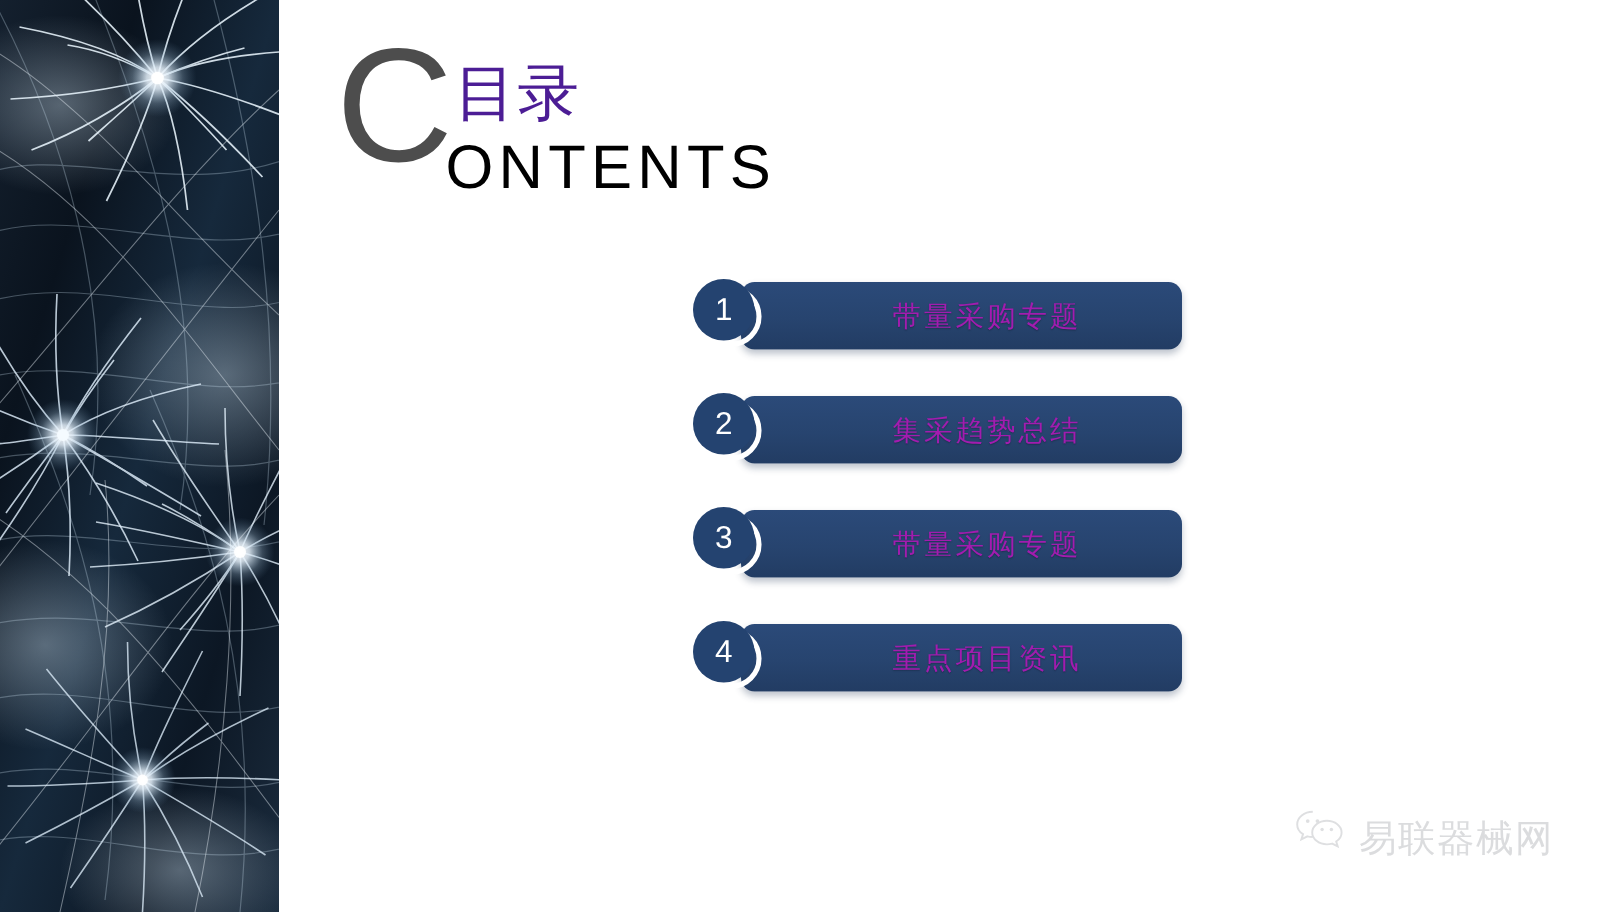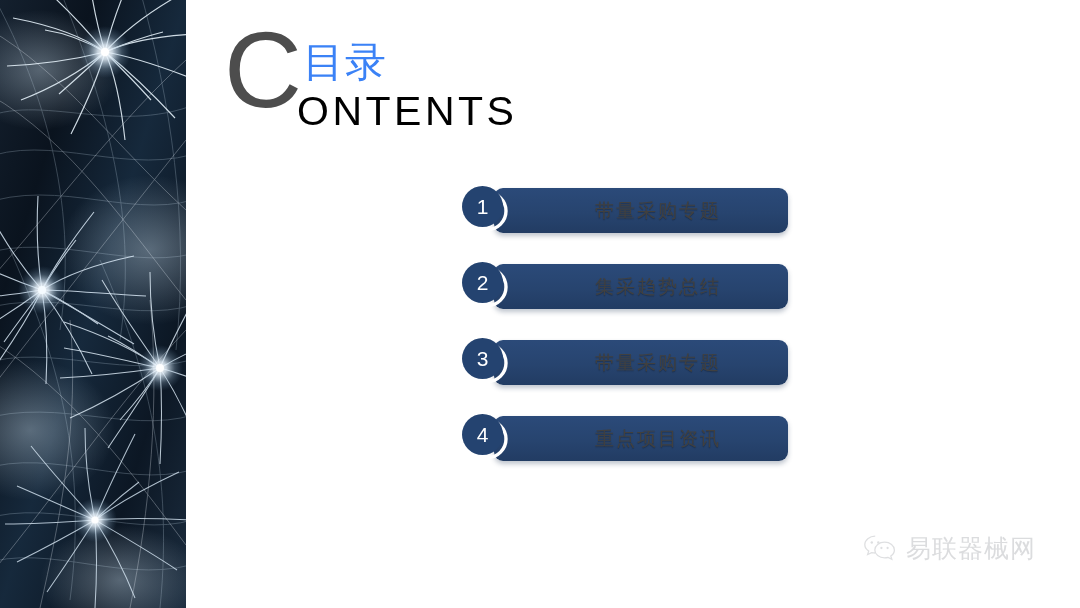--- a/index.html
+++ b/index.html
@@ -54,21 +54,21 @@
     font-weight: 400;
     color: #4d4d4d;
     font-family: "Liberation Sans", "DejaVu Sans", sans-serif;
   }
   #title-cn {
     position: absolute;
     left: 79px;
     top: 14px;
     font-size: 41px;
     line-height: 44px;
-    color: #3b82f6;
+    color: #4c1d95;
     letter-spacing: 1px;
     font-family: "DejaVu Sans", "Liberation Sans", sans-serif;
     font-weight: 400;
   }
   #title-en {
     position: absolute;
     left: 73px;
     top: 62px;
     font-size: 41px;
     line-height: 46px;
@@ -106,21 +106,21 @@
     position: absolute;
     left: 32px;
     top: 2px;
     width: 294px;
     height: 45px;
     display: flex;
     align-items: center;
     justify-content: center;
     padding-left: 34px;
     box-sizing: border-box;
-    color: #404040;
+    color: #a21caf;
     font-size: 19px;
     letter-spacing: 2px;
     font-family: "DejaVu Sans", "Liberation Sans", sans-serif;
     text-shadow: 0 1px 1px rgba(0,0,0,0.25);
   }
 
   .row-badge {
     position: absolute;
     left: 0;
     top: 0;
@@ -151,20 +151,21 @@
     display: flex;
     align-items: center;
     gap: 9px;
     opacity: 0.92;
   }
   #watermark-text {
     font-size: 25px;
     color: #d9dadc;
     letter-spacing: 1px;
     font-family: Liberation Serif, serif;
+    margin-top: 10px;
   }
 </style>
 </head>
 <body>
 
 <div id="slide">
 
   <div id="photo-panel">
     <svg viewBox="0 0 186 608" preserveAspectRatio="none">
       <defs>

